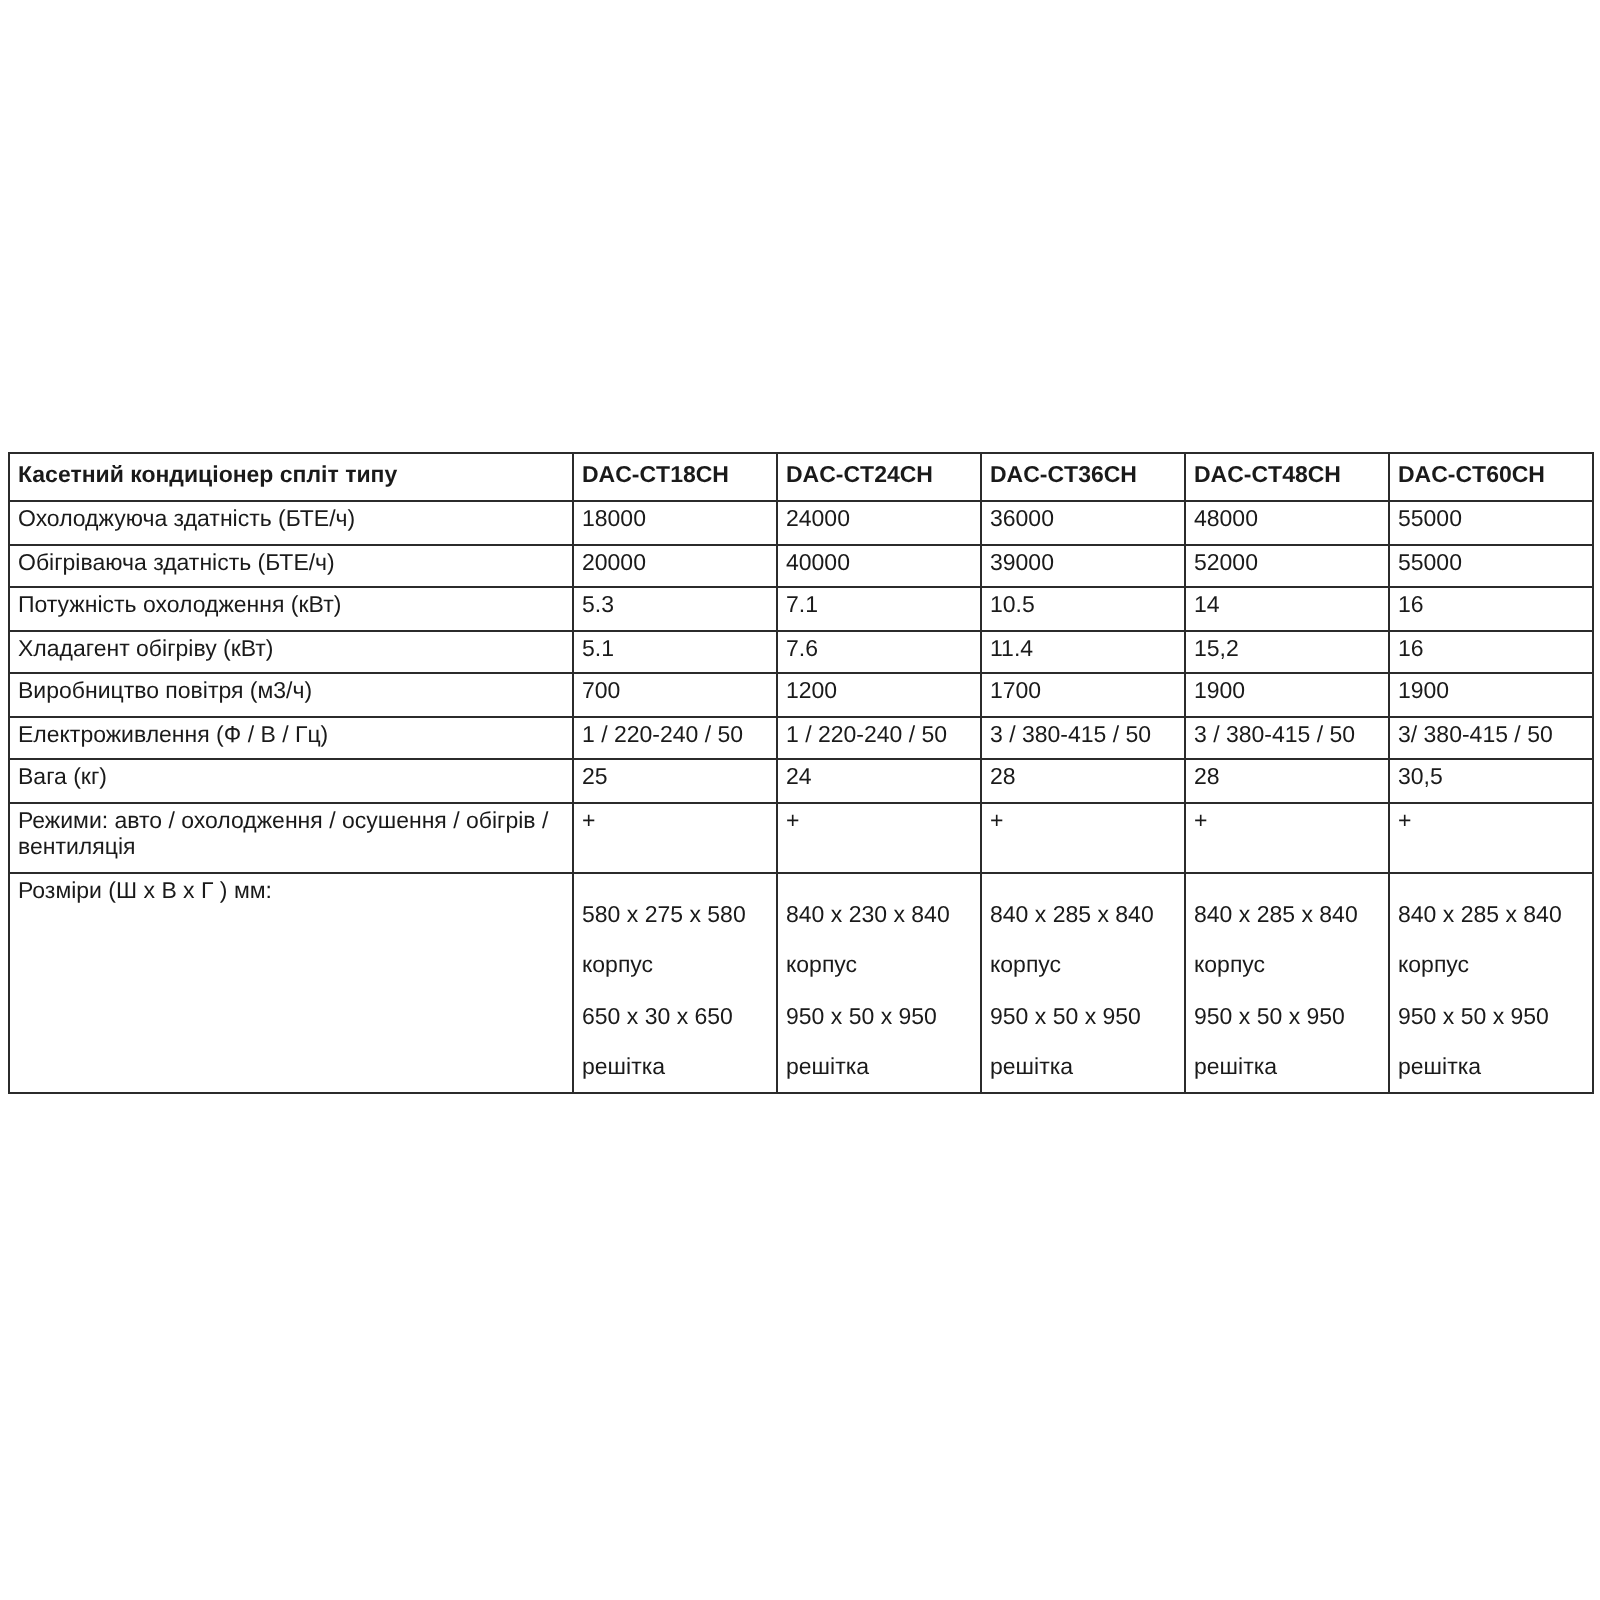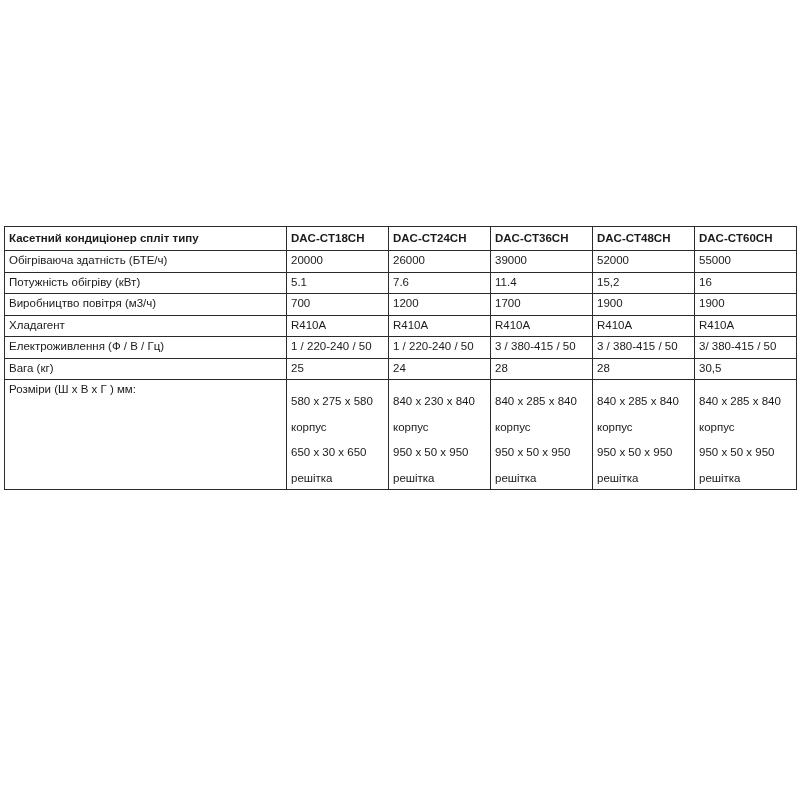--- a/index.html
+++ b/index.html
@@ -67,77 +67,93 @@
         <th>Касетний кондиціонер спліт типу</th>
         <th>DAC-CT18CH</th>
         <th>DAC-CT24CH</th>
         <th>DAC-CT36CH</th>
         <th>DAC-CT48CH</th>
         <th>DAC-CT60CH</th>
       </tr>
     </thead>
     <tbody>
 
+      <tr>
+        <td>Охолоджуюча здатність (БТЕ/ч)</td>
+        <td>18000</td>
+        <td>24000</td>
+        <td>36000</td>
+        <td>48000</td>
+        <td>55000</td>
+      </tr>
 
       <tr>
         <td>Обігріваюча здатність (БТЕ/ч)</td>
         <td>20000</td>
-        <td>26000</td>
+        <td>40000</td>
         <td>39000</td>
         <td>52000</td>
         <td>55000</td>
       </tr>
 
+      <tr>
+        <td>Потужність охолодження (кВт)</td>
+        <td>5.3</td>
+        <td>7.1</td>
+        <td>10.5</td>
+        <td>14</td>
+        <td>16</td>
+      </tr>
 
       <tr>
-        <td>Потужність обігріву (кВт)</td>
+        <td>Хладагент обігріву (кВт)</td>
         <td>5.1</td>
         <td>7.6</td>
         <td>11.4</td>
         <td>15,2</td>
         <td>16</td>
       </tr>
 
       <tr>
         <td>Виробництво повітря (м3/ч)</td>
         <td>700</td>
         <td>1200</td>
         <td>1700</td>
         <td>1900</td>
         <td>1900</td>
       </tr>
 
-      <tr>
-        <td>Хладагент</td>
-        <td>R410A</td>
-        <td>R410A</td>
-        <td>R410A</td>
-        <td>R410A</td>
-        <td>R410A</td>
-      </tr>
 
       <tr>
         <td>Електроживлення (Ф / В / Гц)</td>
         <td>1 / 220-240 / 50</td>
         <td>1 / 220-240 / 50</td>
         <td>3 / 380-415 / 50</td>
         <td>3 / 380-415 / 50</td>
         <td>3/ 380-415 / 50</td>
       </tr>
 
       <tr>
         <td>Вага (кг)</td>
         <td>25</td>
         <td>24</td>
         <td>28</td>
         <td>28</td>
         <td>30,5</td>
       </tr>
 
 
+      <tr>
+        <td>Режими: авто / охолодження / осушення / обігрів / вентиляція</td>
+        <td>+</td>
+        <td>+</td>
+        <td>+</td>
+        <td>+</td>
+        <td>+</td>
+      </tr>
 
 
       <tr>
         <td>Розміри (Ш х В х Г ) мм:</td>
         <td class="cell-lines">
           <span>580 x 275 x 580</span>
           <span>корпус</span>
           <span>650 x 30 x 650</span>
           <span>решітка</span>
         </td>

